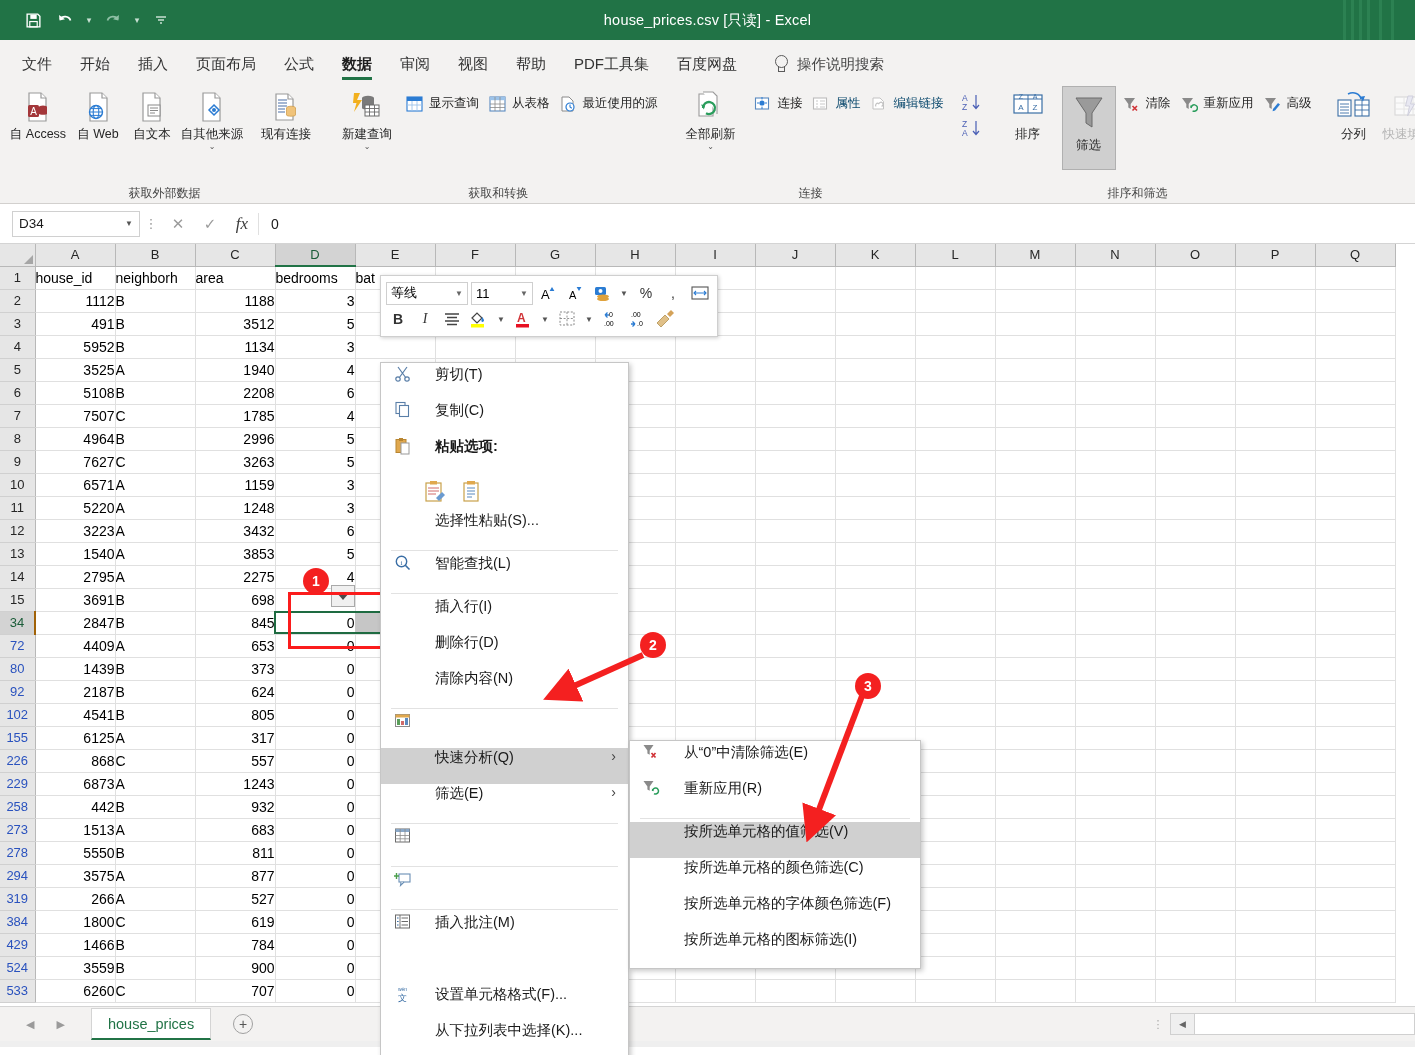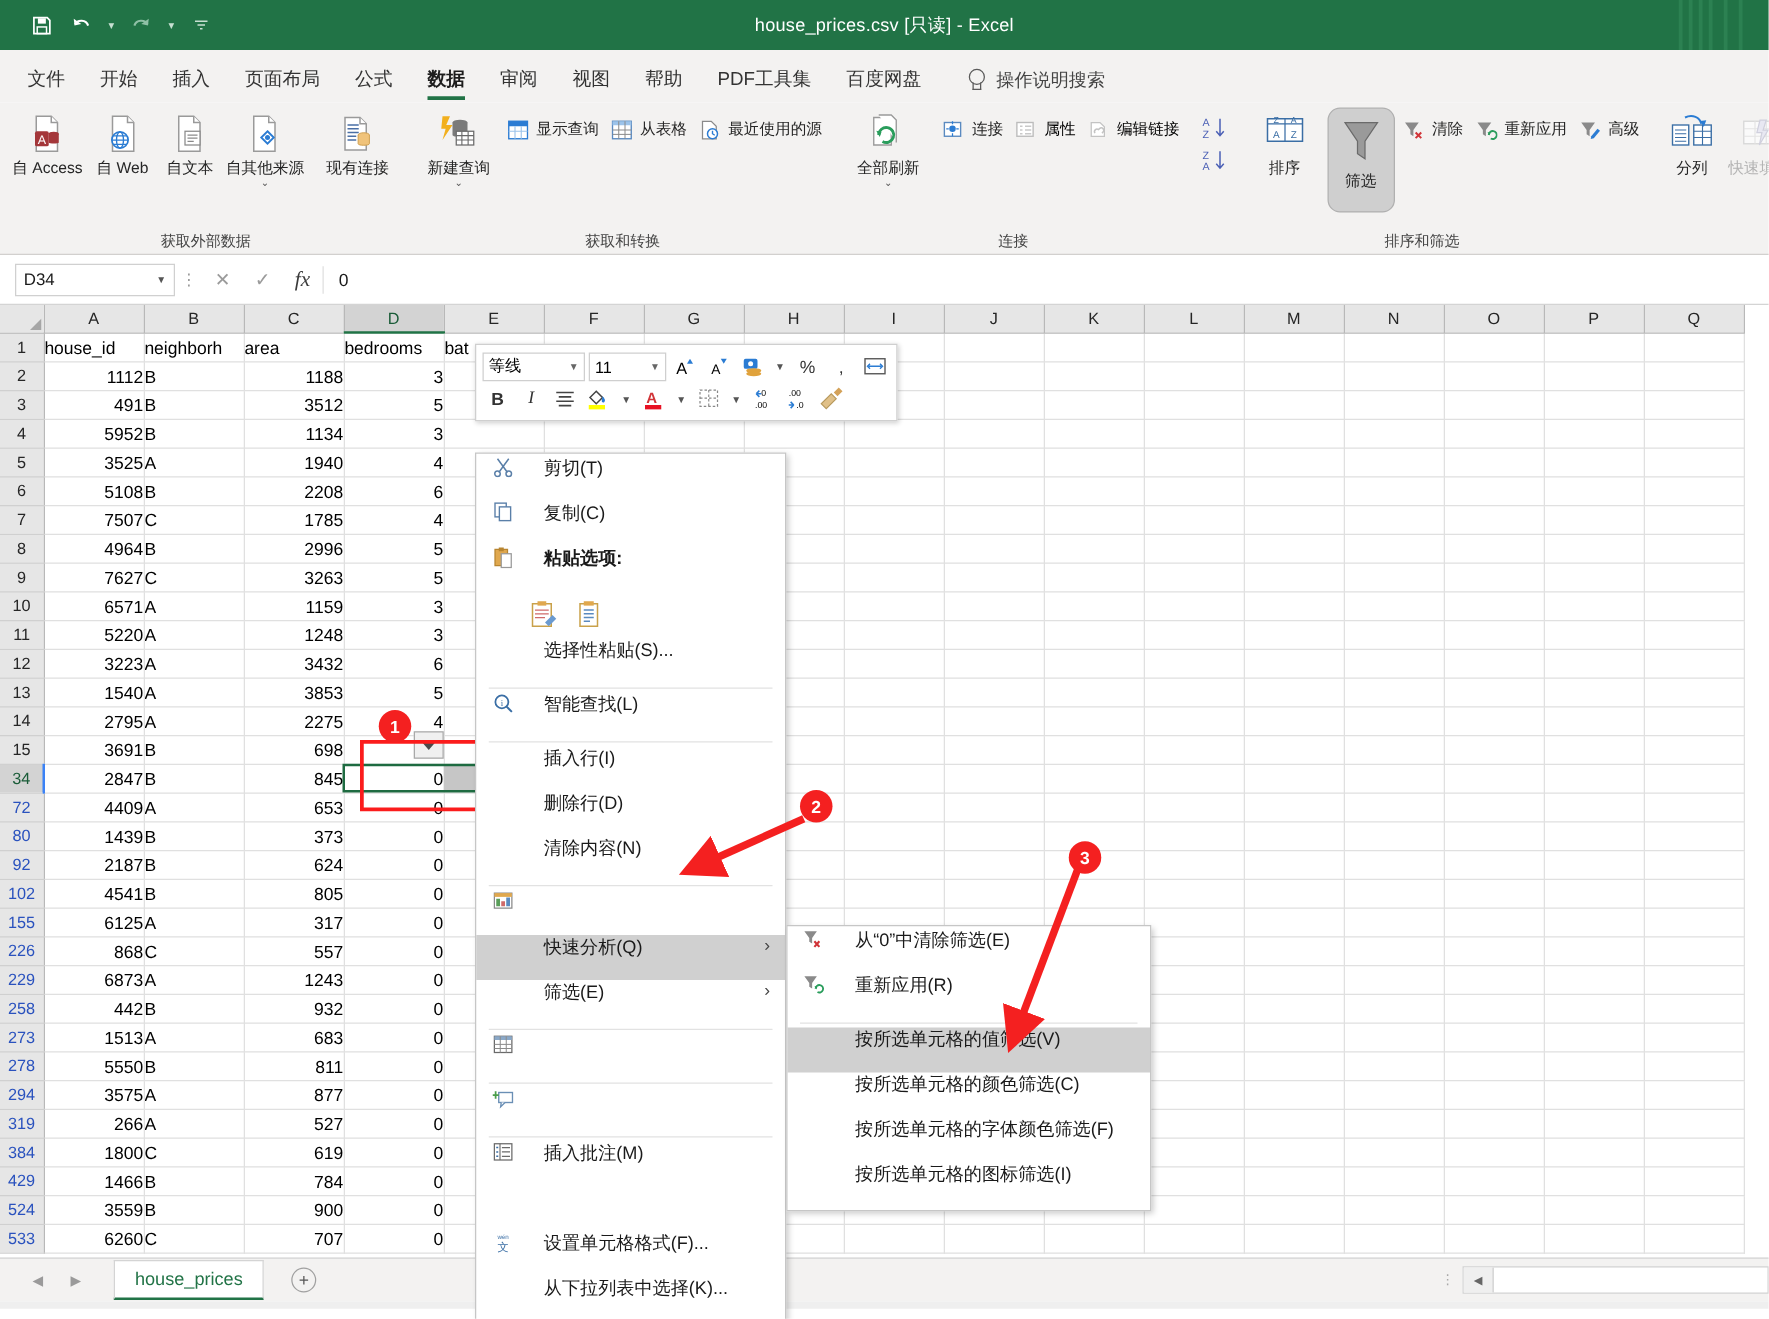--- a/index.html
+++ b/index.html
@@ -72,21 +72,21 @@
   }
   .rbtn.wide { width: 74px; }
   .rbtn.narrow { width: 52px; }
   .rbtn .ico { height: 34px; display:flex; align-items:center; justify-content:center; margin-bottom:3px;}
   .rbtn.disabled { color: #b3b3b3; }
   .rcol { display: flex; flex-direction: row; gap: 1px; padding-top: 4px; }
   .rsmall {
     display: flex; align-items: center; gap: 6px; font-size: 12.5px; color: #262626;
     height: 27px; padding: 0 4px; white-space: nowrap;
   }
-  .rsmall.disabled { color: #000000; }
+  .rsmall.disabled { color: #0c4a6e; }
   .rsmall .ico { width: 18px; height:18px; display:flex; align-items:center; justify-content:center; }
   .caret-d { font-size: 8px; color:#555; line-height:1; margin-top:1px;}
   .rbtn-active {
     background: #cfcfcf; border: 1px solid #b0b0b0;
   }
 
   
   .fbar {
     height: 40px; background: #fff; display: flex; align-items: center;
     border-bottom: 1px solid #d4d4d4; padding: 0 4px;
@@ -121,21 +121,21 @@
     height: 22px; background: #e6e6e6; border-right: 1px solid #b8b8b8;
     border-bottom: 1px solid #b8b8b8; text-align: center; font-size: 13px;
     color: #262626; font-weight: normal;
   }
   .colh.sel { background: #d3d3d3; border-bottom: 2px solid #217346; color:#1a5c38;}
   .rowh {
     width: 35px; background: #e6e6e6; border-right: 1px solid #b8b8b8;
     border-bottom: 1px solid #d0d0d0; text-align: center; font-size: 13px; color: #262626;
   }
   .rowh.filtered { color: #2a52be; }
-  .rowh.sel { background:#d3d3d3; border-right: 2px solid #3b82f6; color:#1a5c38;}
+  .rowh.sel { background:#d3d3d3; border-right: 2px solid #a16207; color:#1a5c38;}
   .cell {
     height: 23px; border-right: 1px solid #e0e0e0; border-bottom: 1px solid #e0e0e0;
     font-size: 14px; color: #000; padding: 0 4px; white-space: nowrap; overflow: hidden;
   }
   .cell.num { text-align: right; }
   .cell.txt { text-align: left; }
   .cell.hdr { text-align: left; }
 
   
   .selbox {
@@ -468,21 +468,21 @@
               <rect x="3" y="3" width="28" height="18" fill="#fff" stroke="#3a6ea5" stroke-width="1.2"></rect>
               <path d="M17 3v18M3 7h28" stroke="#3a6ea5" stroke-width="1"></path>
               <text x="10" y="6.5" font-size="7" fill="#3a6ea5" text-anchor="middle" font-family="Liberation Sans">Z</text>
               <text x="24" y="6.5" font-size="7" fill="#3a6ea5" text-anchor="middle" font-family="Liberation Sans">A</text>
               <text x="10" y="18" font-size="8" fill="#3a6ea5" text-anchor="middle" font-family="Liberation Sans">A</text>
               <text x="24" y="18" font-size="8" fill="#3a6ea5" text-anchor="middle" font-family="Liberation Sans">Z</text>
             </svg>
         </span>
         <span>排序</span>
       </div>
-      <div class="rbtn rbtn-active" style="width:54px;height:84px;border-radius:10px;">
+      <div class="rbtn rbtn-active" style="width:54px;height:84px;">
         <span class="ico" style="height:44px;">
           <svg width="36" height="40" viewBox="0 0 36 40">
               <path d="M5 5h26L21 20v14l-6-4V20z" fill="#9a9a9a" stroke="#6a6a6a" stroke-width="1"></path>
             </svg>
         </span>
         <span>筛选</span>
       </div>
       <div class="rcol">
         <div class="rsmall">
           <span class="ico">

